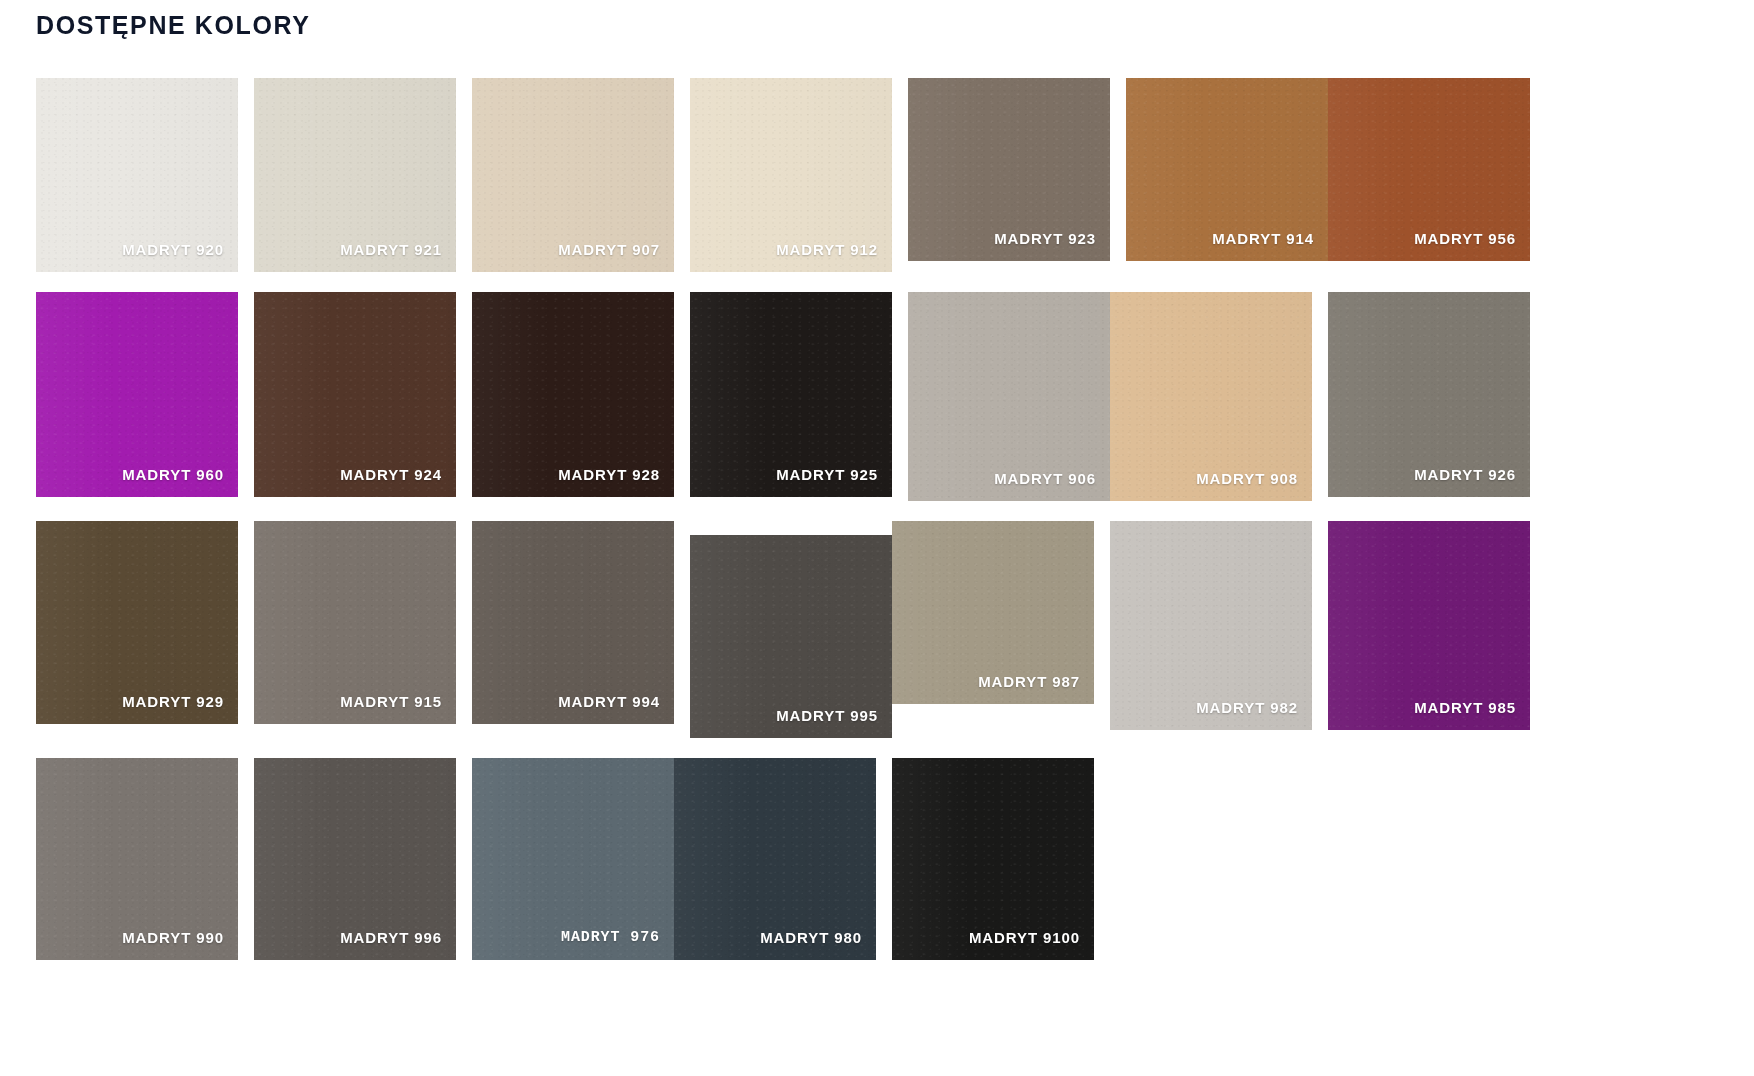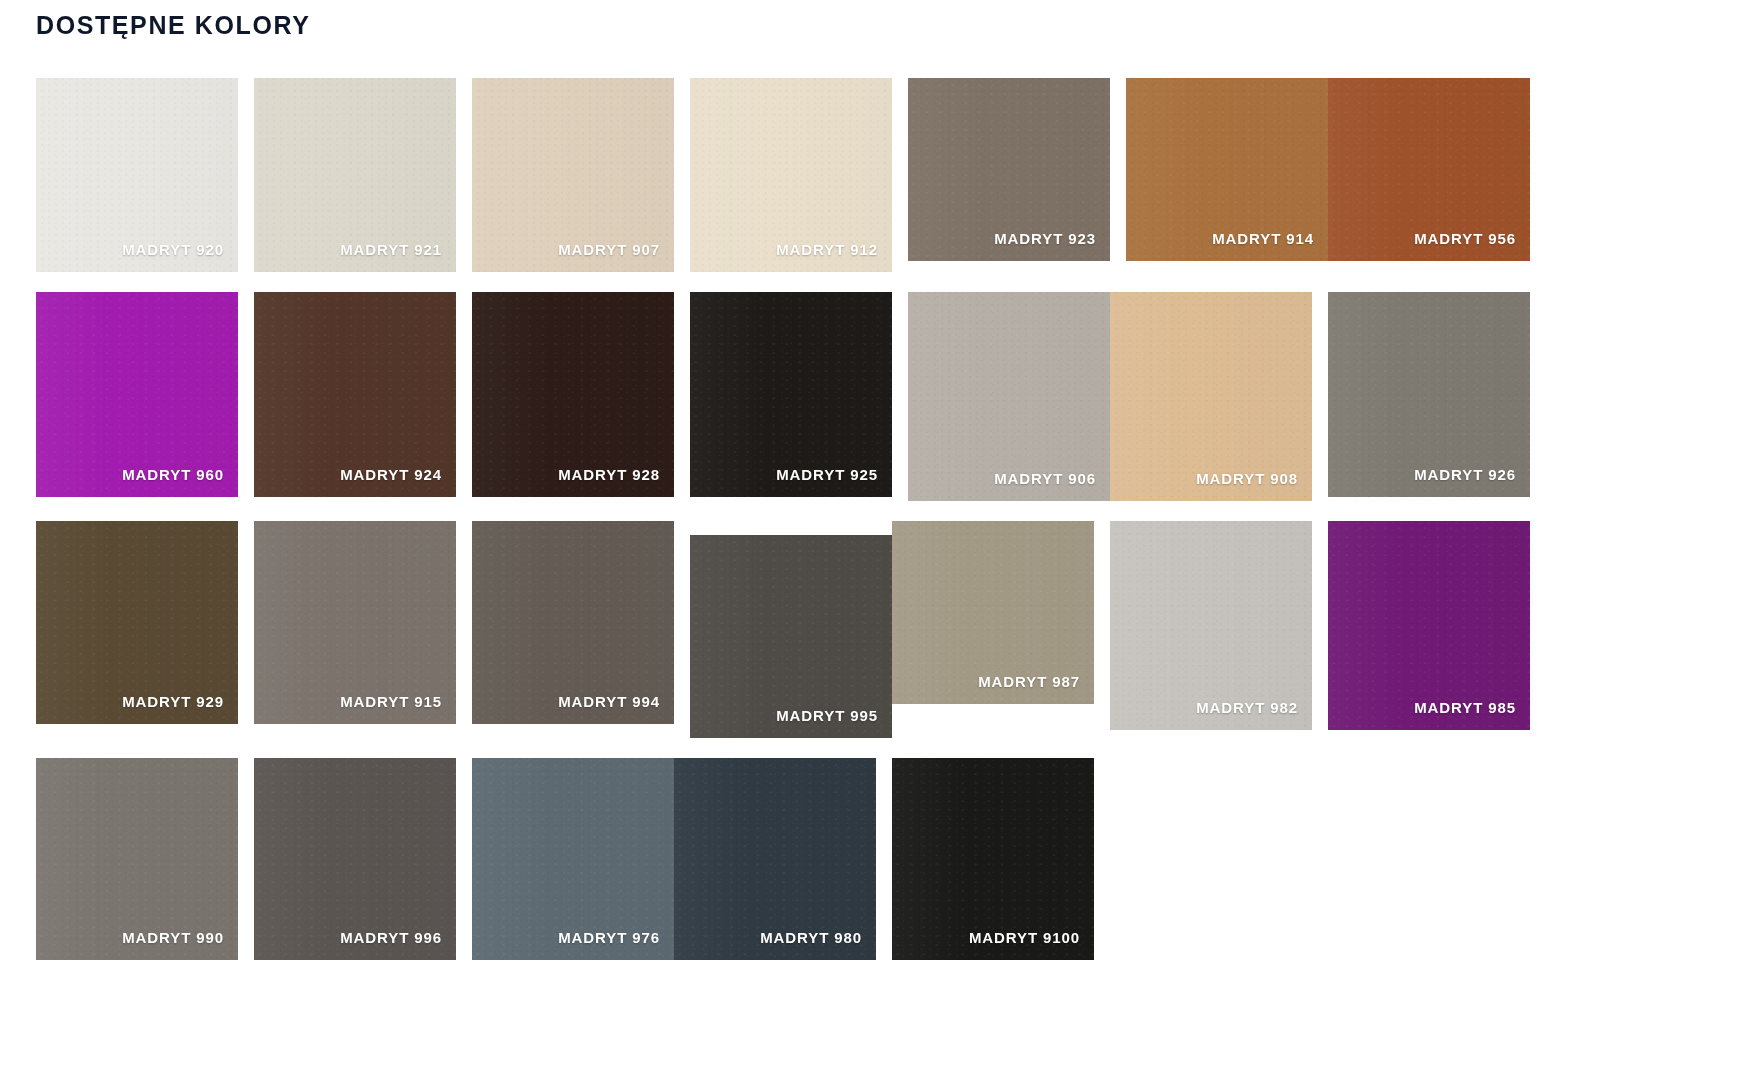--- a/index.html
+++ b/index.html
@@ -231,21 +231,21 @@
           <div class="swatch" style="background: rgb(123, 117, 112);">
             <div class="swatch-label">MADRYT 990</div>
           </div>
         </div>
         <div class="swatch-group">
           <div class="swatch" style="background: rgb(90, 85, 81); padding-left: 40px;">
             <div class="swatch-label">MADRYT 996</div>
           </div>
         </div>
         <div class="swatch-group">
-          <div class="swatch" style="background: rgb(93, 106, 114);">
+          <div class="swatch" style="background: rgb(93, 106, 114); font-family: Liberation Mono, monospace;">
             <div class="swatch-label">MADRYT 976</div>
           </div>
           <div class="swatch" style="background: rgb(47, 58, 66);">
             <div class="swatch-label">MADRYT 980</div>
           </div>
         </div>
         <div class="swatch-group">
           <div class="swatch" style="background: rgb(25, 25, 24);">
             <div class="swatch-label">MADRYT 9100</div>
           </div>

